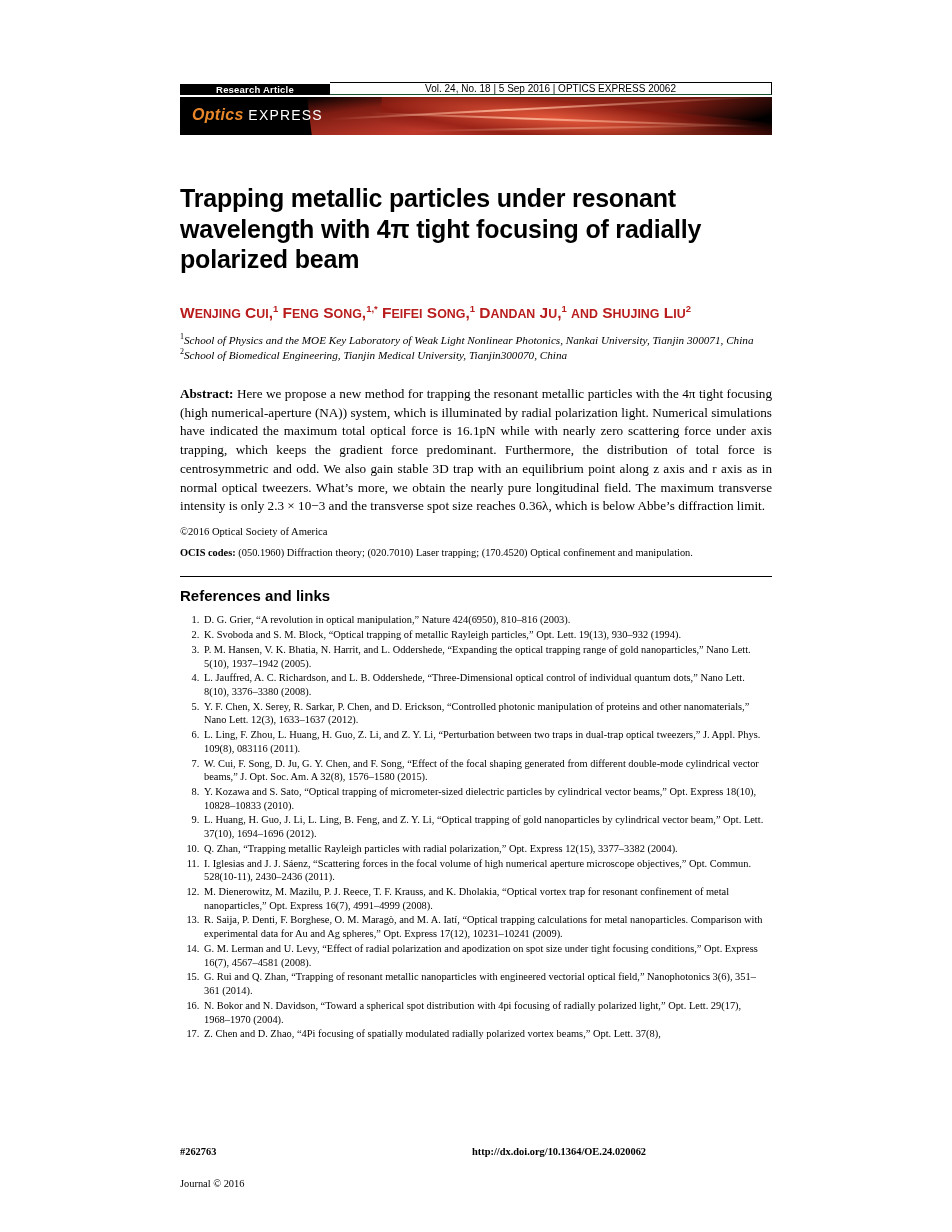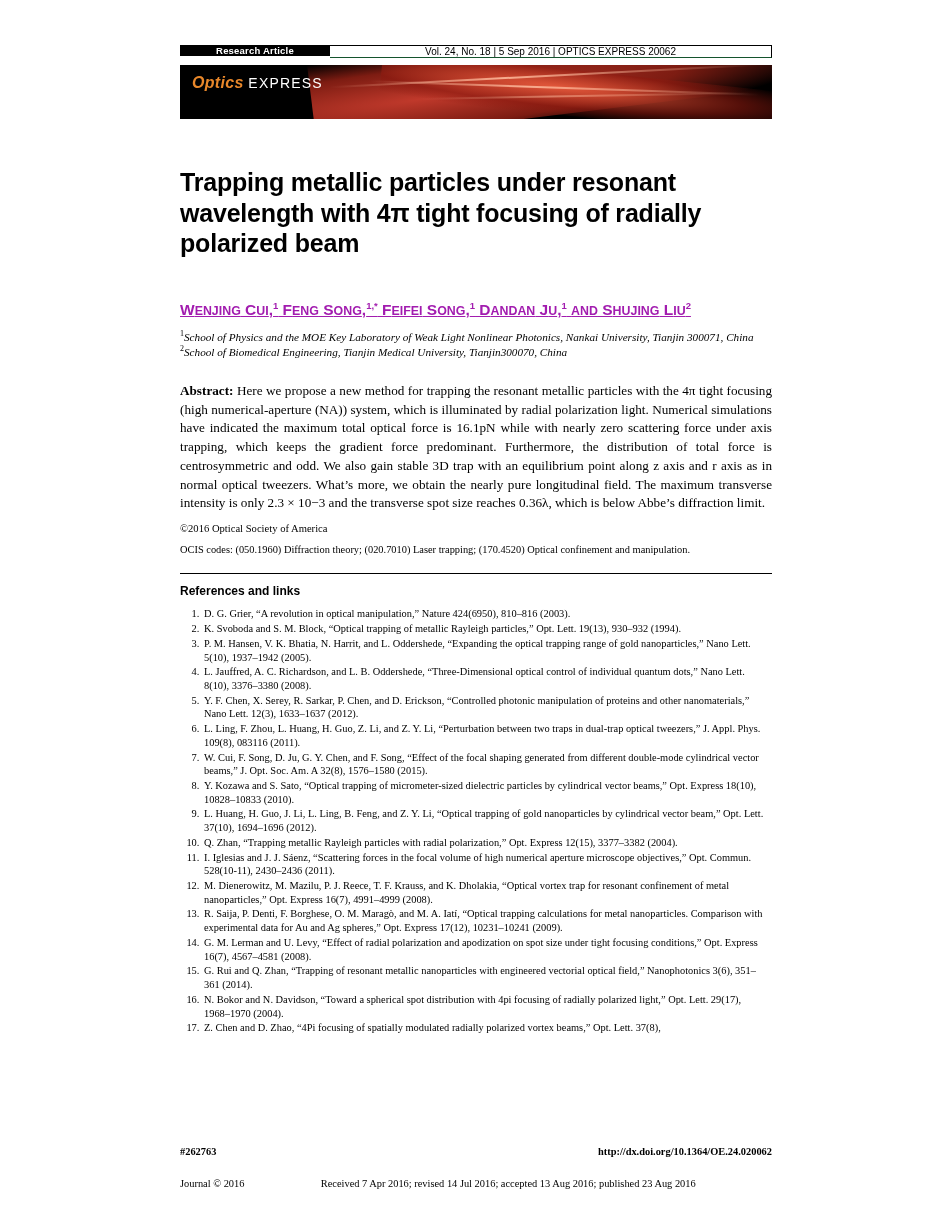--- a/index.html
+++ b/index.html
@@ -27,22 +27,23 @@
     top: 45px;
     width: 592px;
   }
 
   
   .masthead {
     width: 592px;
   }
   .mast-top {
     display: flex;
-    align-items: flex-start;
+    align-items: flex-end;
     height: 18px;
+    margin-top: 32px;
   }
   .mast-label {
     background: #000000;
     color: #ffffff;
     font-family: "Liberation Sans", sans-serif;
     font-size: 9.5px;
     font-weight: bold;
     letter-spacing: 0.2px;
     padding: 0 10px;
     display: flex;
@@ -57,21 +58,21 @@
     border-bottom: 1px solid #14532d;
     border-right: 1px solid #000;
     font-family: "Liberation Sans", sans-serif;
     font-size: 10px;
     display: flex;
     align-items: center;
     justify-content: center;
     box-sizing: border-box;
   }
   .mast-banner {
-    height: 54px;
+    height: 38px;
     margin-top: 2px;
     position: relative;
     overflow: hidden;
     background: #000;
   }
   .mast-banner .swoosh1 {
     position: absolute;
     left: 130px; top: -32px;
     width: 520px; height: 80px;
     background: radial-gradient(ellipse at 20% 60%, #c0392b 0%, #7d1c12 45%, rgba(0,0,0,0) 72%);
@@ -115,27 +116,26 @@
     font-family: "Liberation Sans", sans-serif;
     font-size: 25px;
     line-height: 1.22;
     font-weight: bold;
     margin: 48px 0 0 0;
     letter-spacing: -0.2px;
   }
 
   
   .authors {
-    margin-top: 41px;
+    margin-top: 28px;
     font-family: "Liberation Sans", sans-serif;
     font-size: 15.5px;
     font-weight: bold;
-    color: #a21caf;
+    color: #b91c1c;
     line-height: 1.3;
-    text-decoration: underline;
   }
   .authors .sc { font-size: 12.4px; }
   .authors sup { font-size: 9.5px; font-weight: bold; vertical-align: super; }
 
   .affil {
     margin-top: 9px;
     font-size: 11.2px;
     font-style: italic;
     line-height: 1.32;
   }
@@ -157,26 +157,26 @@
   .copyright {
     margin-top: 10px;
     font-size: 10.6px;
   }
   .ocis {
     margin-top: 9px;
     font-size: 10.4px;
     line-height: 1.3;
     text-align: justify;
   }
-  .ocis b { font-weight: normal; }
+  .ocis b { font-weight: bold; }
 
   
   .refs-head {
     font-family: "Liberation Sans", sans-serif;
-    font-size: 12px;
+    font-size: 15px;
     font-weight: bold;
     margin-top: 17px;
     padding-top: 10px;
     border-top: 1.2px solid #000;
   }
   ol.refs {
     margin: 9px 6px 0 0;
     padding: 0 0 0 22px;
     font-size: 10.4px;
     line-height: 1.33;
@@ -199,21 +199,21 @@
     display: flex;
     justify-content: space-between;
     font-weight: bold;
   }
   .footer .row2 {
     margin-top: 21px;
     display: flex;
     justify-content: space-between;
   }
   .footer .row2 .mid { flex: 1; text-align: center; }
-  .footer .row1 .right { width: 300px; text-align: right; }
+  .footer .row1 .right { width: 300px; text-align: left; }
 </style>
 </head>
 <body>
 
 <div class="page">
 
   <div class="content">
 
     <div class="masthead">
       <div class="mast-top">
@@ -284,17 +284,16 @@
 
   </div>
 
   <div class="footer">
     <div class="row1">
       <div>#262763</div>
       <div class="right">http://dx.doi.org/10.1364/OE.24.020062</div>
     </div>
     <div class="row2">
       <div>Journal © 2016</div>
-      <div class="mid">Received 7 Apr 2016; revised 14 Jul 2016; accepted 13 Aug 2016; published 23 Aug 2016</div>
     </div>
   </div>
 
 </div>
 
 </body></html>

